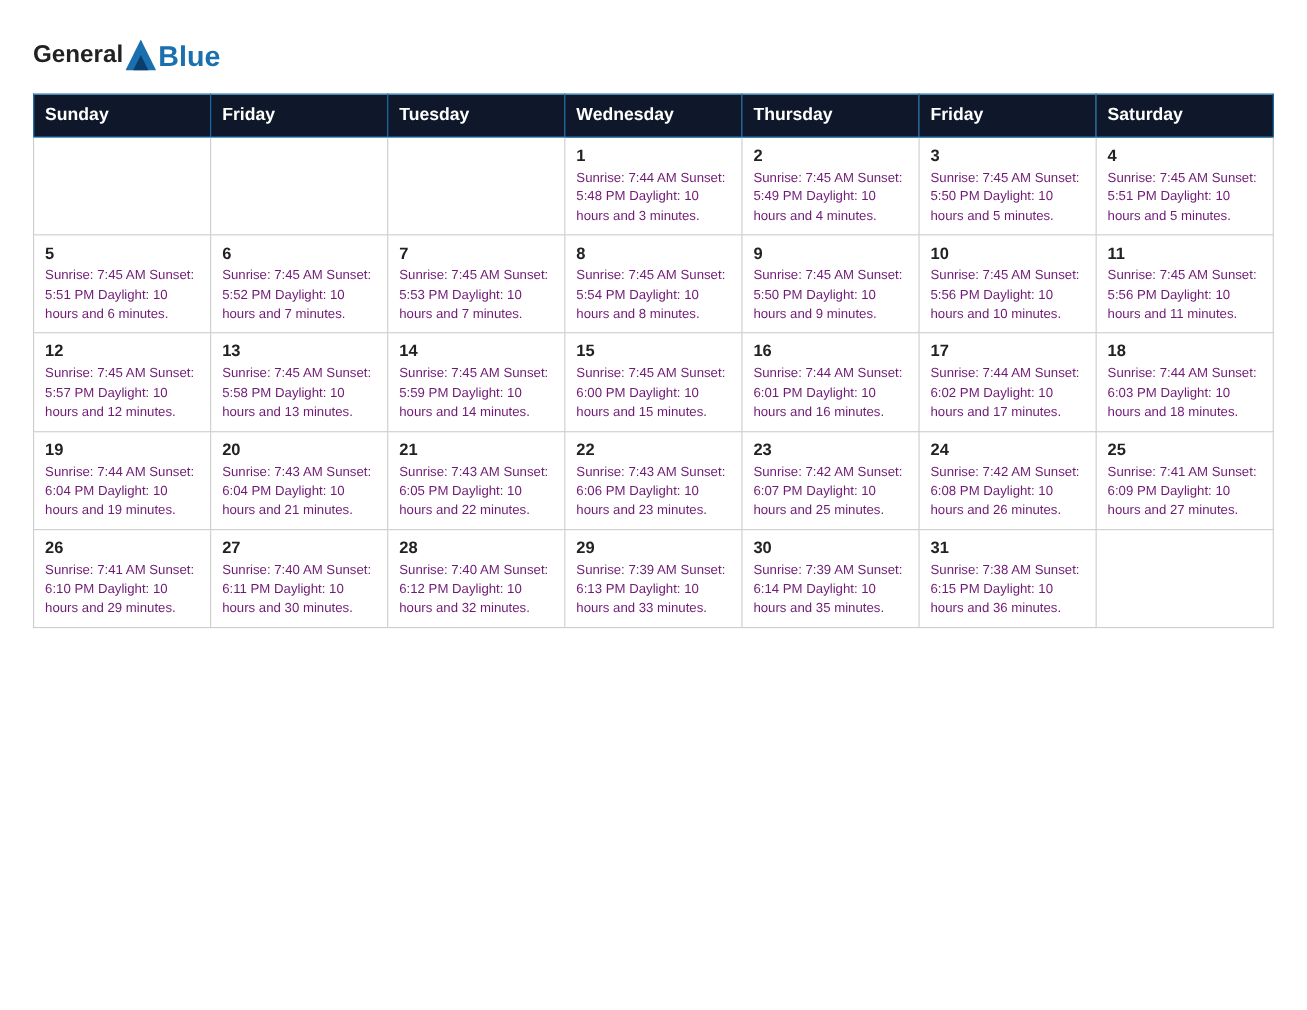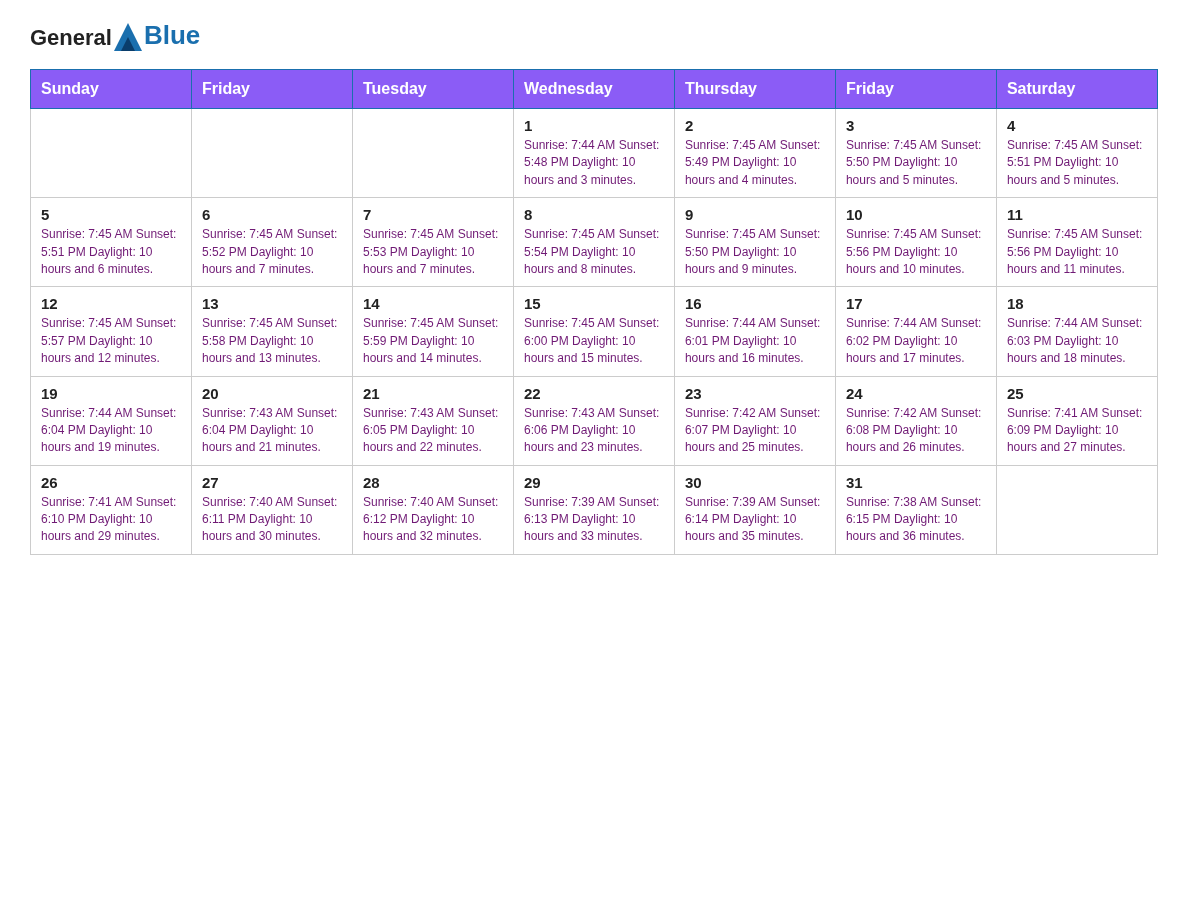--- a/index.html
+++ b/index.html
@@ -12,22 +12,23 @@
       padding: 20px 30px 30px 30px;
     }
     .header {
       display: flex;
       justify-content: space-between;
       align-items: flex-start;
       margin-bottom: 18px;
     }
     .logo {
       display: flex;
-      align-items: flex-end;
+      align-items: flex-start;
       gap: 0px;
+      margin-top: 16px;
     }
     .logo-text-general {
       font-size: 22px;
       font-weight: bold;
       color: #222;
     }
     .logo-text-blue {
       font-size: 26px;
       font-weight: bold;
       color: #1a6fae;
@@ -51,21 +52,21 @@
       font-size: 18px;
       color: #444;
       margin-top: 4px;
     }
     .calendar-table {
       width: 100%;
       border-collapse: collapse;
       border: 1px solid #aaa;
     }
     .calendar-table th {
-      background-color: #8b5cf6;
+      background-color: #0f172a;
       color: #fff;
       font-size: 16px;
       font-weight: bold;
       padding: 10px 10px;
       text-align: left;
       border: 1px solid #1a6fae;
     }
     .calendar-table td {
       vertical-align: top;
       padding: 8px 10px;

